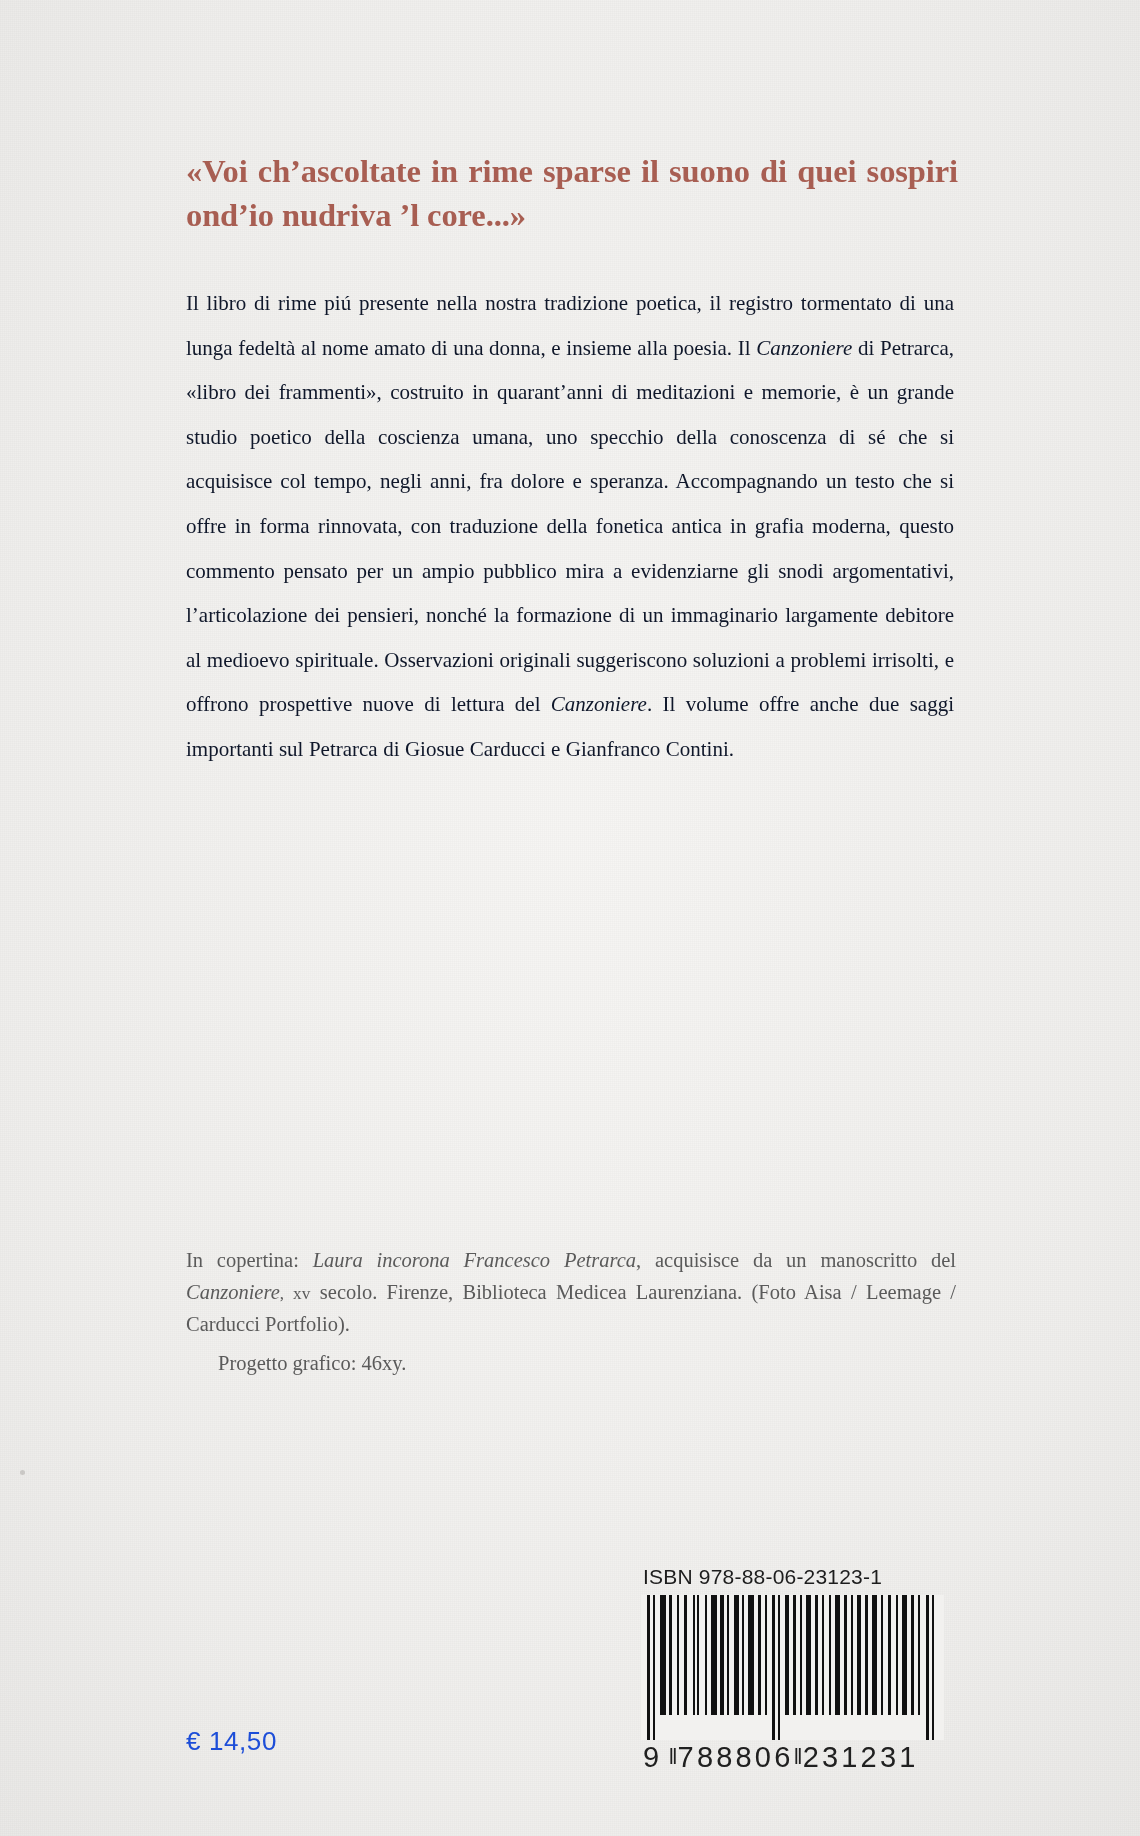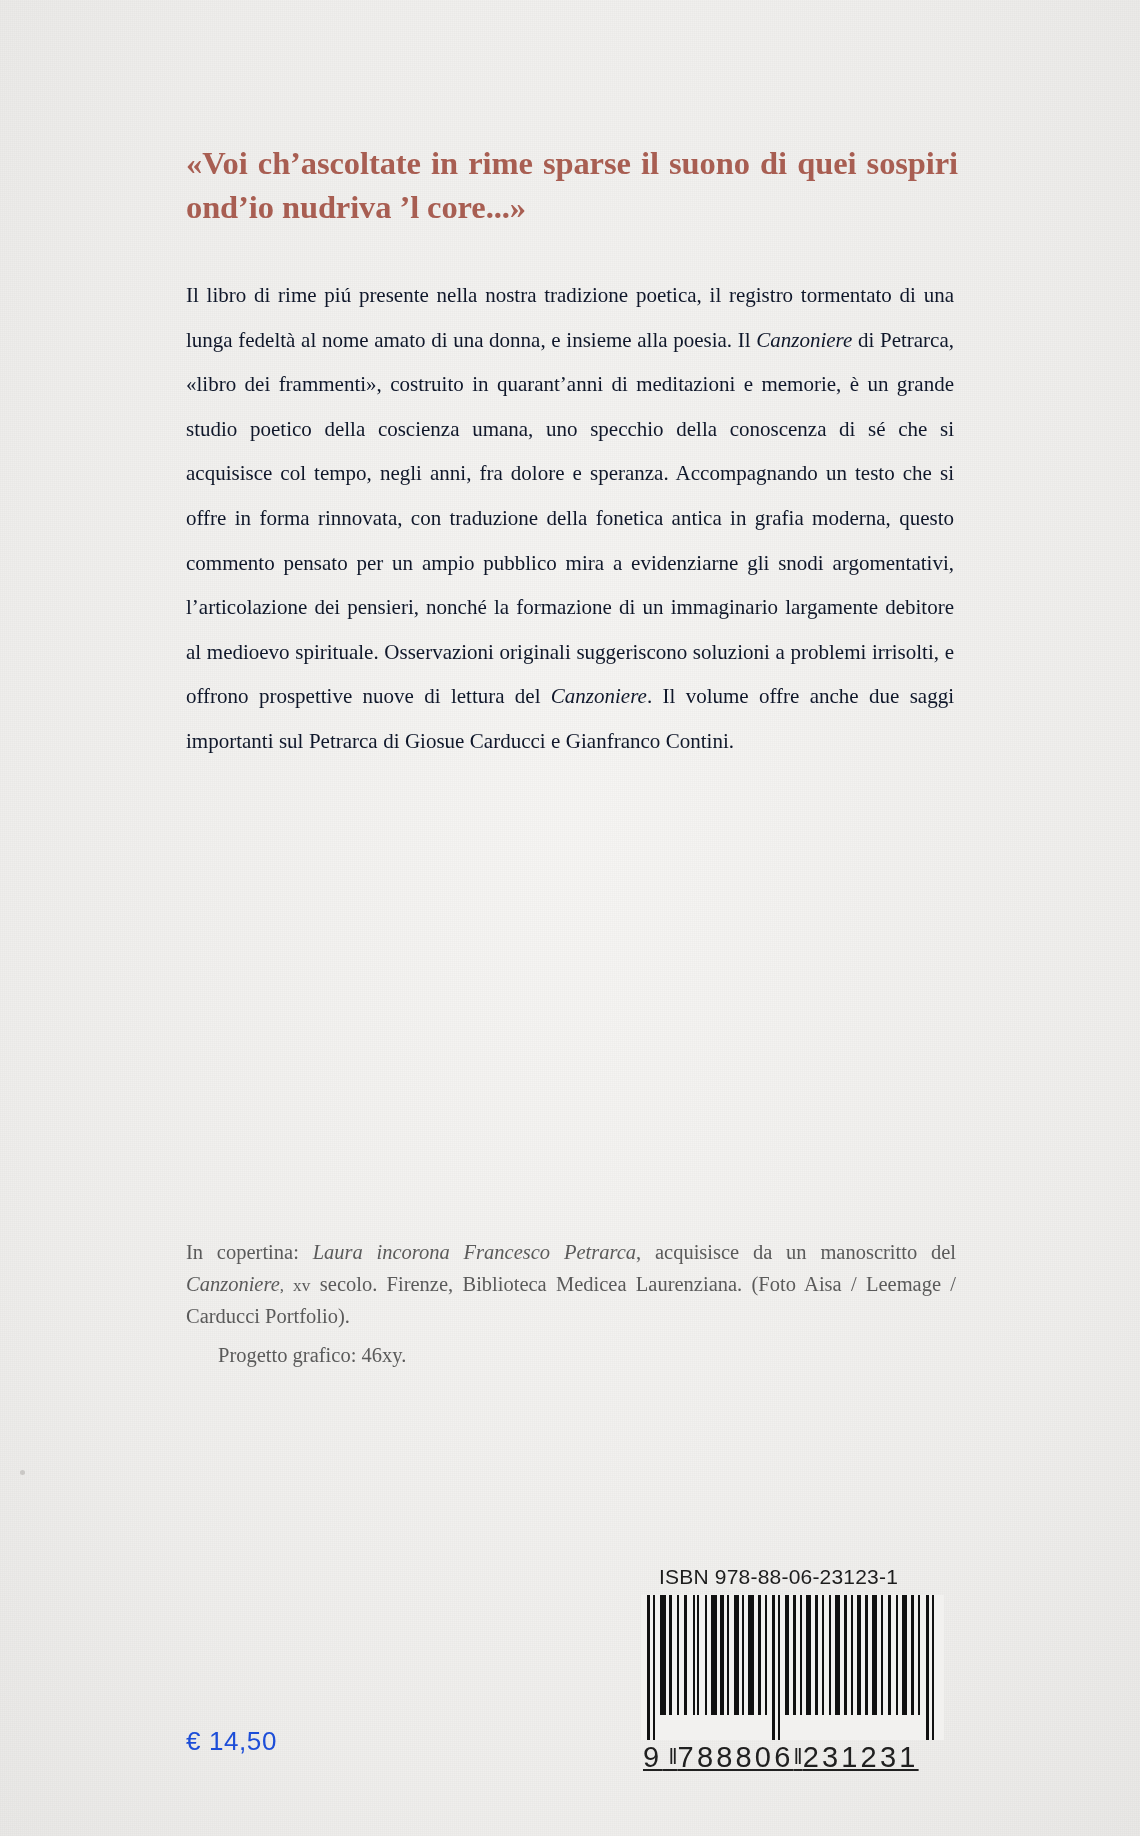--- a/index.html
+++ b/index.html
@@ -26,21 +26,21 @@
     position: absolute;
     inset: 0;
     background-image:
       repeating-linear-gradient(0deg, rgba(0,0,0,0.012) 0 1px, rgba(255,255,255,0.012) 1px 2px),
       repeating-linear-gradient(90deg, rgba(0,0,0,0.010) 0 1px, rgba(255,255,255,0.010) 1px 2px);
     pointer-events: none;
   }
   .content {
     position: absolute;
     left: 186px;
-    top: 5px;
+    top: 13px;
     width: 772px;
     height: 1500px;
   }
 
   .headline {
     position: absolute;
     top: 136px;
     left: 0;
     width: 772px;
     color: #a85e52;
@@ -130,38 +130,37 @@
     position: absolute;
     left: 641px;
     top: 1565px;
     width: 315px;
   }
   .isbn-label {
     font-family: "Liberation Sans", sans-serif;
     font-size: 21px;
     color: #1d1d1d;
     letter-spacing: 0.2px;
-    margin-left: 18px;
+    margin-left: 2px;
     margin-bottom: 6px;
     white-space: nowrap;
   }
   .barcode-bars {
     display: block;
     width: 303px;
     height: 145px;
   }
   .barcode-digits {
     font-family: "Liberation Sans", sans-serif;
     font-size: 29px;
     color: #202020;
     letter-spacing: 3.2px;
     margin-top: 1px;
     margin-left: 2px;
     white-space: nowrap;
-    text-decoration: underline;
   }
   .barcode-digits .sep {
     letter-spacing: 0px;
     font-size: 22px;
     vertical-align: 3px;
   }
   .spot {
     position: absolute;
     width: 5px;
     height: 5px;

